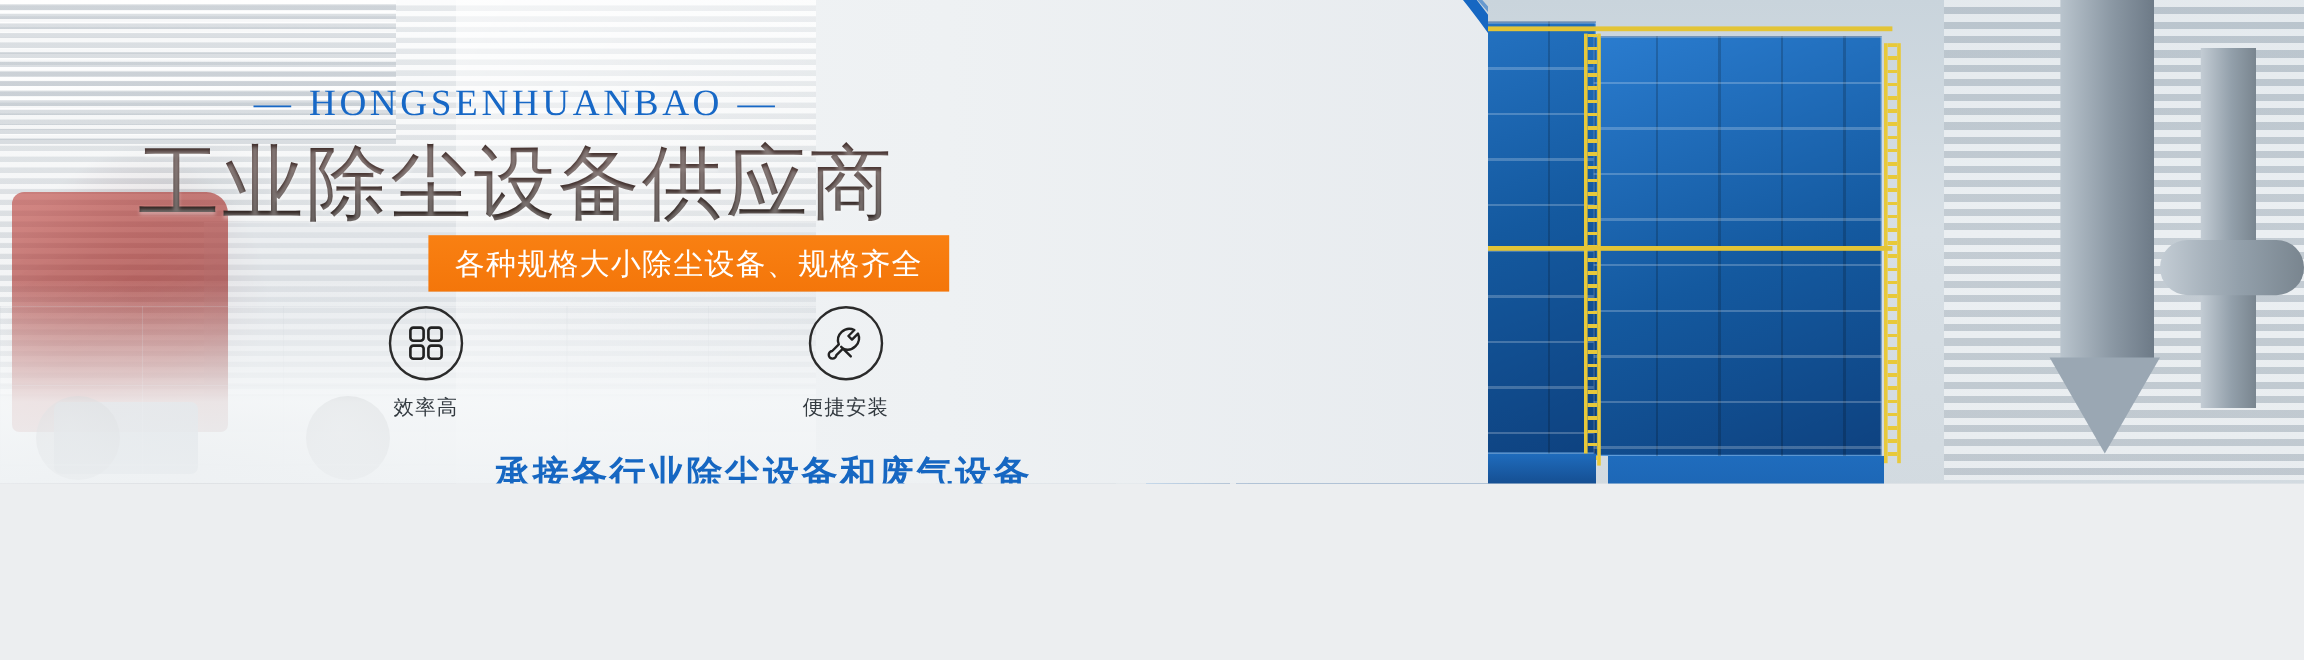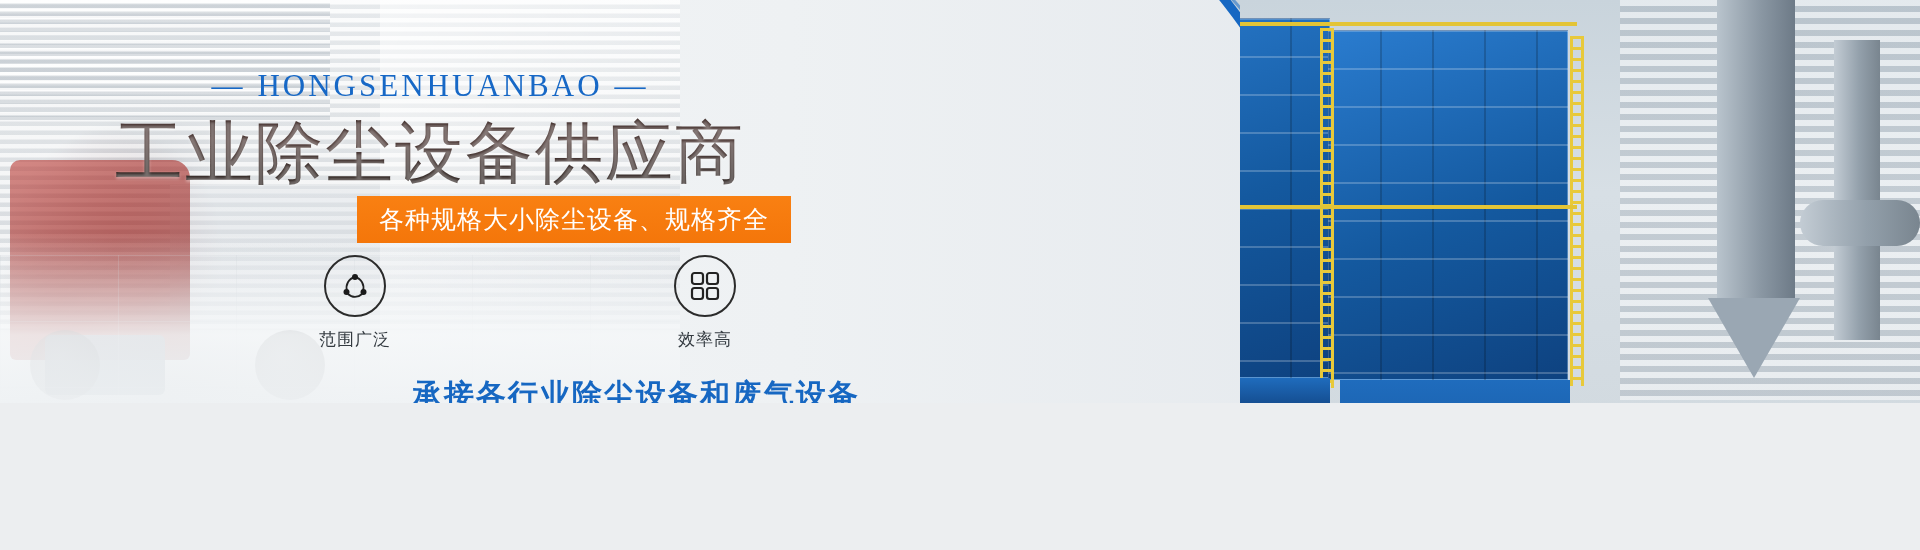--- a/index.html
+++ b/index.html
@@ -322,46 +322,42 @@
     </div>
 
     <h1 class="headline">工业除尘设备供应商</h1>
 
     <div class="orange-bar">
       <span>各种规格大小除尘设备、规格齐全</span>
     </div>
 
     <div class="features">
 
-      <div class="feat">
-        <div class="circle">
-          <svg width="34" height="34" viewBox="0 0 34 34">
-            <path d="M9 22 A11 11 0 0 1 17 8" fill="none" stroke="#222" stroke-width="1.8" stroke-linecap="round"></path>
-            <path d="M17 8 A11 11 0 0 1 25 22" fill="none" stroke="#222" stroke-width="1.8" stroke-linecap="round"></path>
-            <path d="M10 25 A10 10 0 0 0 24 25" fill="none" stroke="#222" stroke-width="1.8" stroke-linecap="round"></path>
-            <circle cx="17" cy="8" r="3" fill="#1b1b1b"></circle>
-            <circle cx="8.5" cy="23" r="3" fill="#1b1b1b"></circle>
-            <circle cx="25.5" cy="23" r="3" fill="#1b1b1b"></circle>
-          </svg>
-        </div>
-        <div class="flabel">范围广泛</div>
-      </div>
 
       <div class="feat">
         <div class="circle">
           <svg width="32" height="32" viewBox="0 0 32 32">
             <rect x="3" y="3" width="11" height="11" rx="2.5" fill="none" stroke="#222" stroke-width="2.2"></rect>
             <rect x="18" y="3" width="11" height="11" rx="2.5" fill="none" stroke="#222" stroke-width="2.2"></rect>
             <rect x="3" y="18" width="11" height="11" rx="2.5" fill="none" stroke="#222" stroke-width="2.2"></rect>
             <rect x="18" y="18" width="11" height="11" rx="2.5" fill="none" stroke="#222" stroke-width="2.2"></rect>
           </svg>
         </div>
         <div class="flabel">效率高</div>
       </div>
 
+      <div class="feat">
+        <div class="circle">
+          <svg width="34" height="34" viewBox="0 0 34 34">
+            <path d="M24 6 L19 11 L22 14 L27 9 A9.5 9.5 0 0 1 14.5 21.5 L9 27 A3.2 3.2 0 1 1 5.5 23.5 L11 18 A9.5 9.5 0 0 1 24 6 Z" fill="none" stroke="#222" stroke-width="2" stroke-linejoin="round" stroke-linecap="round"></path>
+            <path d="M13 20 L21 28" fill="none" stroke="#222" stroke-width="2" stroke-linecap="round"></path>
+          </svg>
+        </div>
+        <div class="flabel">便捷安装</div>
+      </div>
 
 
     </div>
 
     <div class="tagline">承接各行业除尘设备和废气设备</div>
   </div>
 
 </div>
 
 </body></html>

